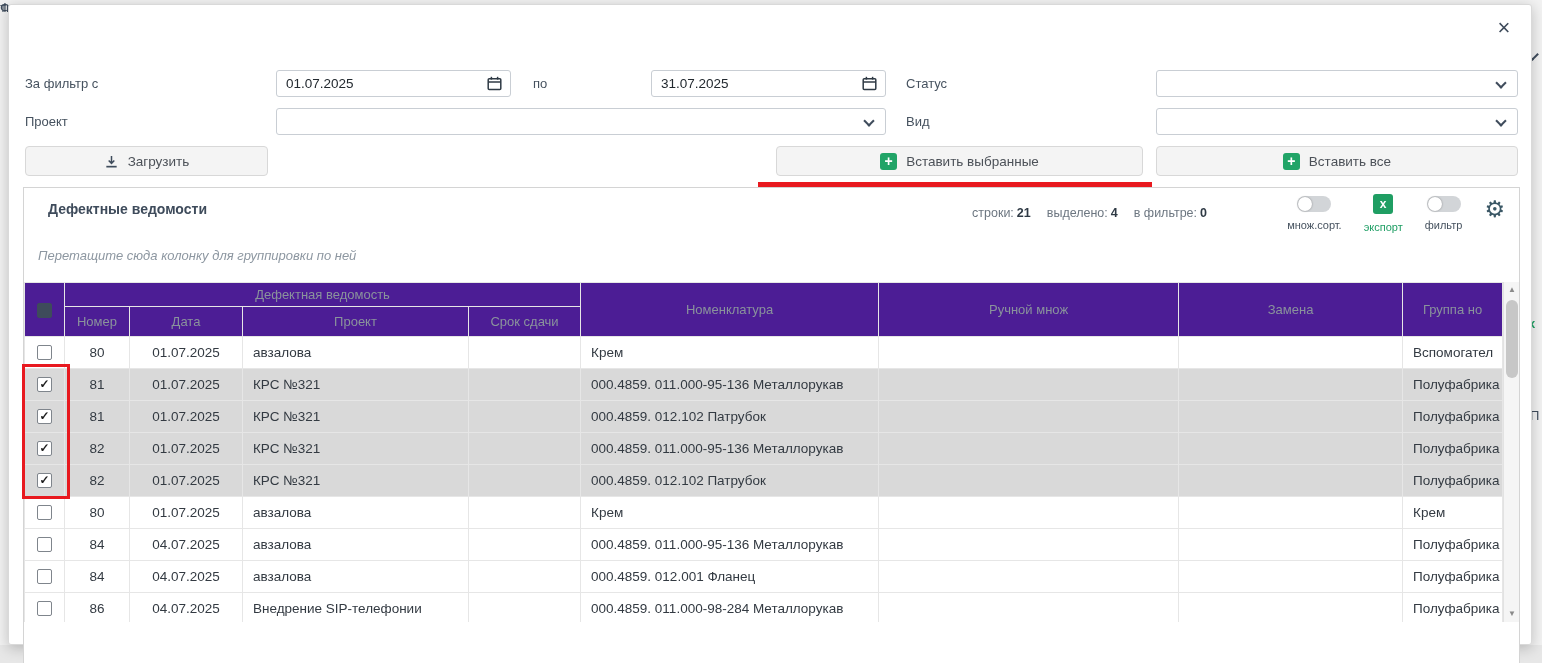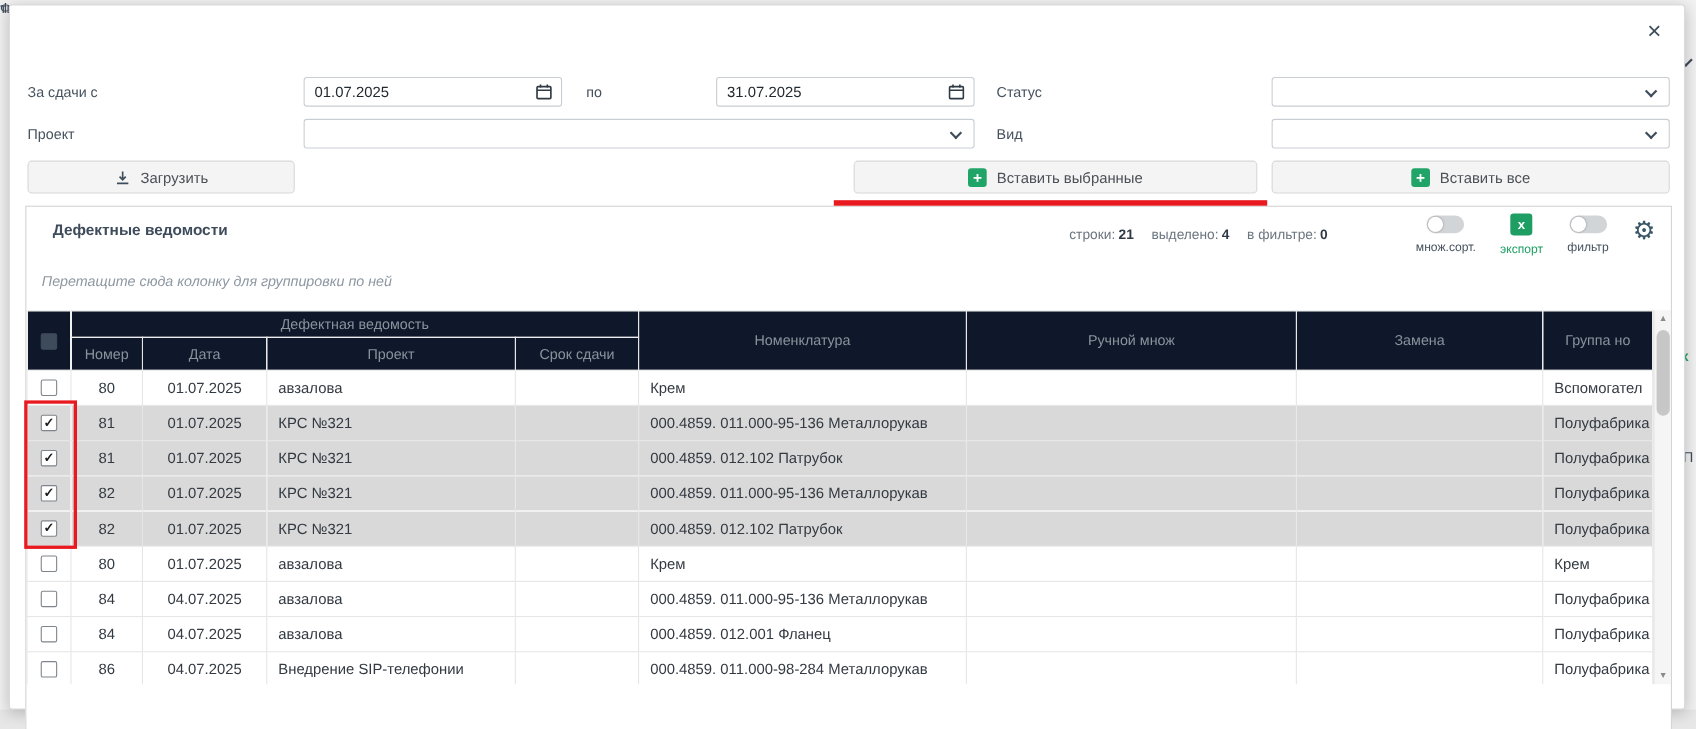--- a/index.html
+++ b/index.html
@@ -80,21 +80,21 @@
   .xicon { width:20px; height:20px; background:#1f9e63; border-radius:3px; color:#fff; font-weight:bold;
            font-size:12px; line-height:20px; text-align:center; cursor:pointer; }
   .gear { font-size:23px; color:#3b5866; line-height:23px; margin-top:4px; cursor:pointer; }
 
   .hint { position:absolute; left:14px; top:60px; font-size:13px; font-style:italic; color:#8d97a1; }
 
   
   .table-wrap { position:absolute; left:0; top:94px; right:16px; height:340px; overflow:hidden; }
   table { border-collapse:collapse; table-layout:fixed; width:1479px; border:1px solid #d9d9d9; }
   th, td { border:1px solid #e6e6e6; overflow:hidden; white-space:nowrap; }
-  thead th { background:#0f172a; font-weight:normal; font-size:13px; color:#8a939c; text-align:center; }
+  thead th { background:#4c1d95; font-weight:normal; font-size:13px; color:#8a939c; text-align:center; }
   thead tr.gr th { height:24px; }
   thead tr.cols th { height:30px; }
   tbody td { height:32px; font-size:13.5px; color:#333a42; background:#fff; }
   tbody tr.sel td { background:#d9d9d9; }
   .c-cb { text-align:center; }
   .c-num, .c-date { text-align:center; }
   .c-proj, .c-dead, .c-nom, .c-man, .c-rep, .c-grp { padding-left:10px; text-align:left; }
 
   .cb { display:inline-block; width:15px; height:15px; border:1px solid #7f858c; border-radius:2px; background:#fff;
         font-size:12px; line-height:13px; font-weight:bold; color:#1c1c1c; text-align:center; vertical-align:middle; cursor:pointer; }
@@ -118,21 +118,21 @@
 <span class="frag frag-lt">ть</span>
 <span class="frag frag-lb">Ф</span>
 <span class="frag frag-rx">х</span>
 <span class="frag frag-rp">П</span>
 <span class="frag-chev"></span>
 <div class="bottom-band"></div>
 
 <div class="modal">
   <button class="m-close">×</button>
 
-  <span class="lbl l-period">За сдачи с</span>
+  <span class="lbl l-period">За фильтр с</span>
   <div class="input d-from">
     <input value="01.07.2025" style="">
     <svg class="cal" width="15" height="15" viewBox="0 0 15 15">
       <rect x="1.2" y="2.8" width="12.6" height="10.8" rx="1" fill="none" stroke="#2f3a45" stroke-width="1.5"></rect>
       <line x1="1.2" y1="6" x2="13.8" y2="6" stroke="#2f3a45" stroke-width="1.5"></line>
       <line x1="4.4" y1="0.8" x2="4.4" y2="3.6" stroke="#2f3a45" stroke-width="1.5"></line>
       <line x1="10.6" y1="0.8" x2="10.6" y2="3.6" stroke="#2f3a45" stroke-width="1.5"></line>
     </svg>
   </div>
   <span class="lbl l-to">по</span>

